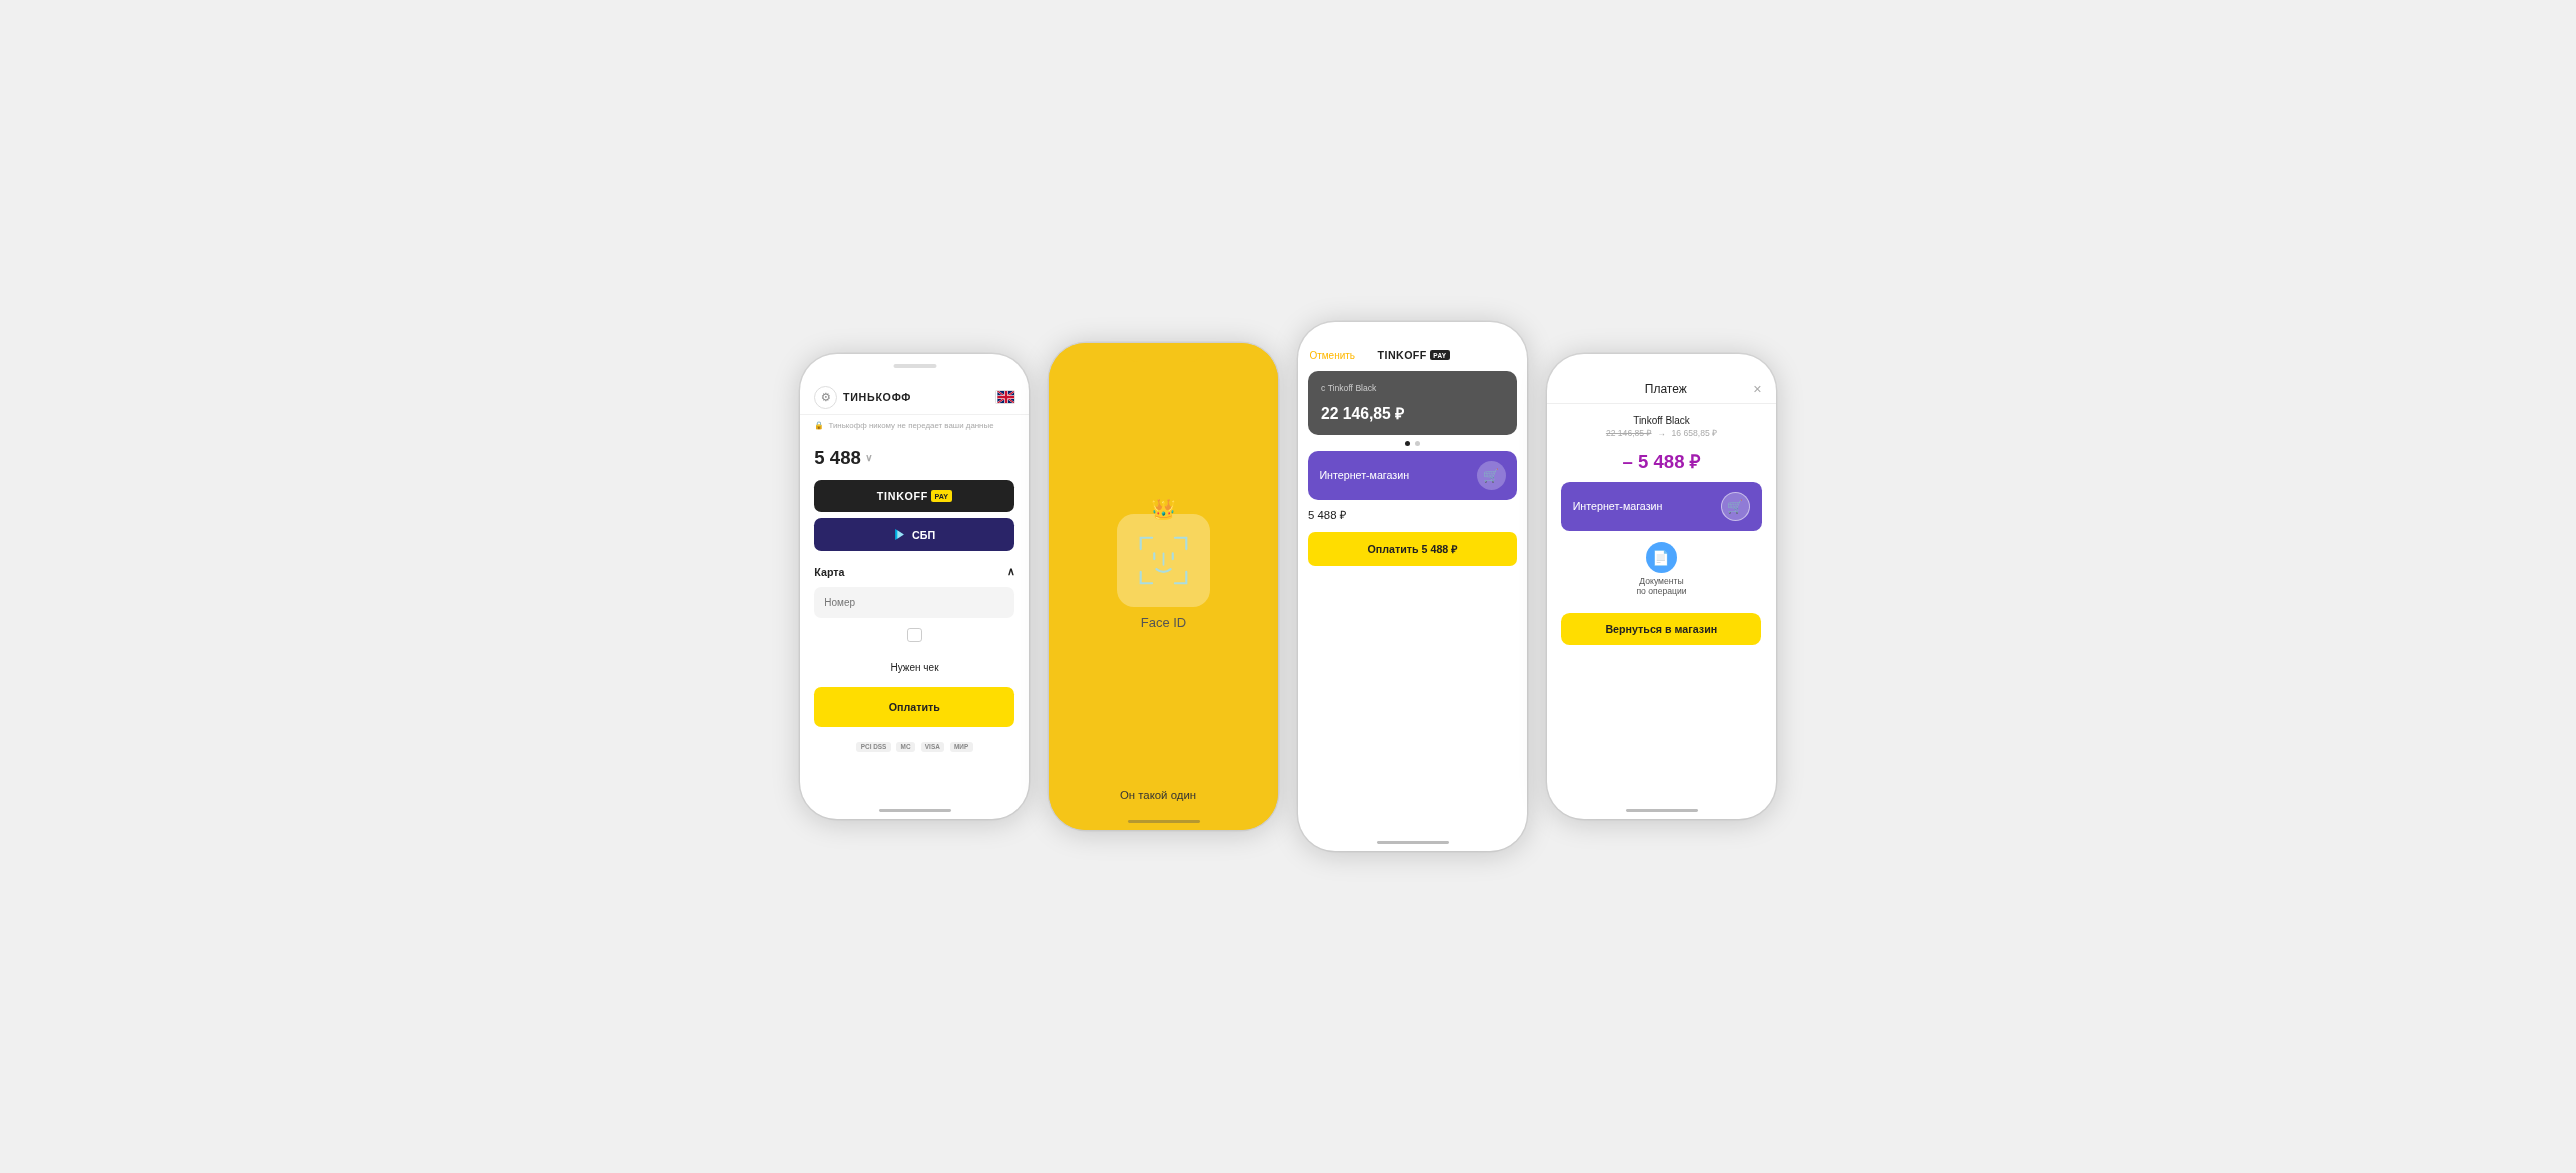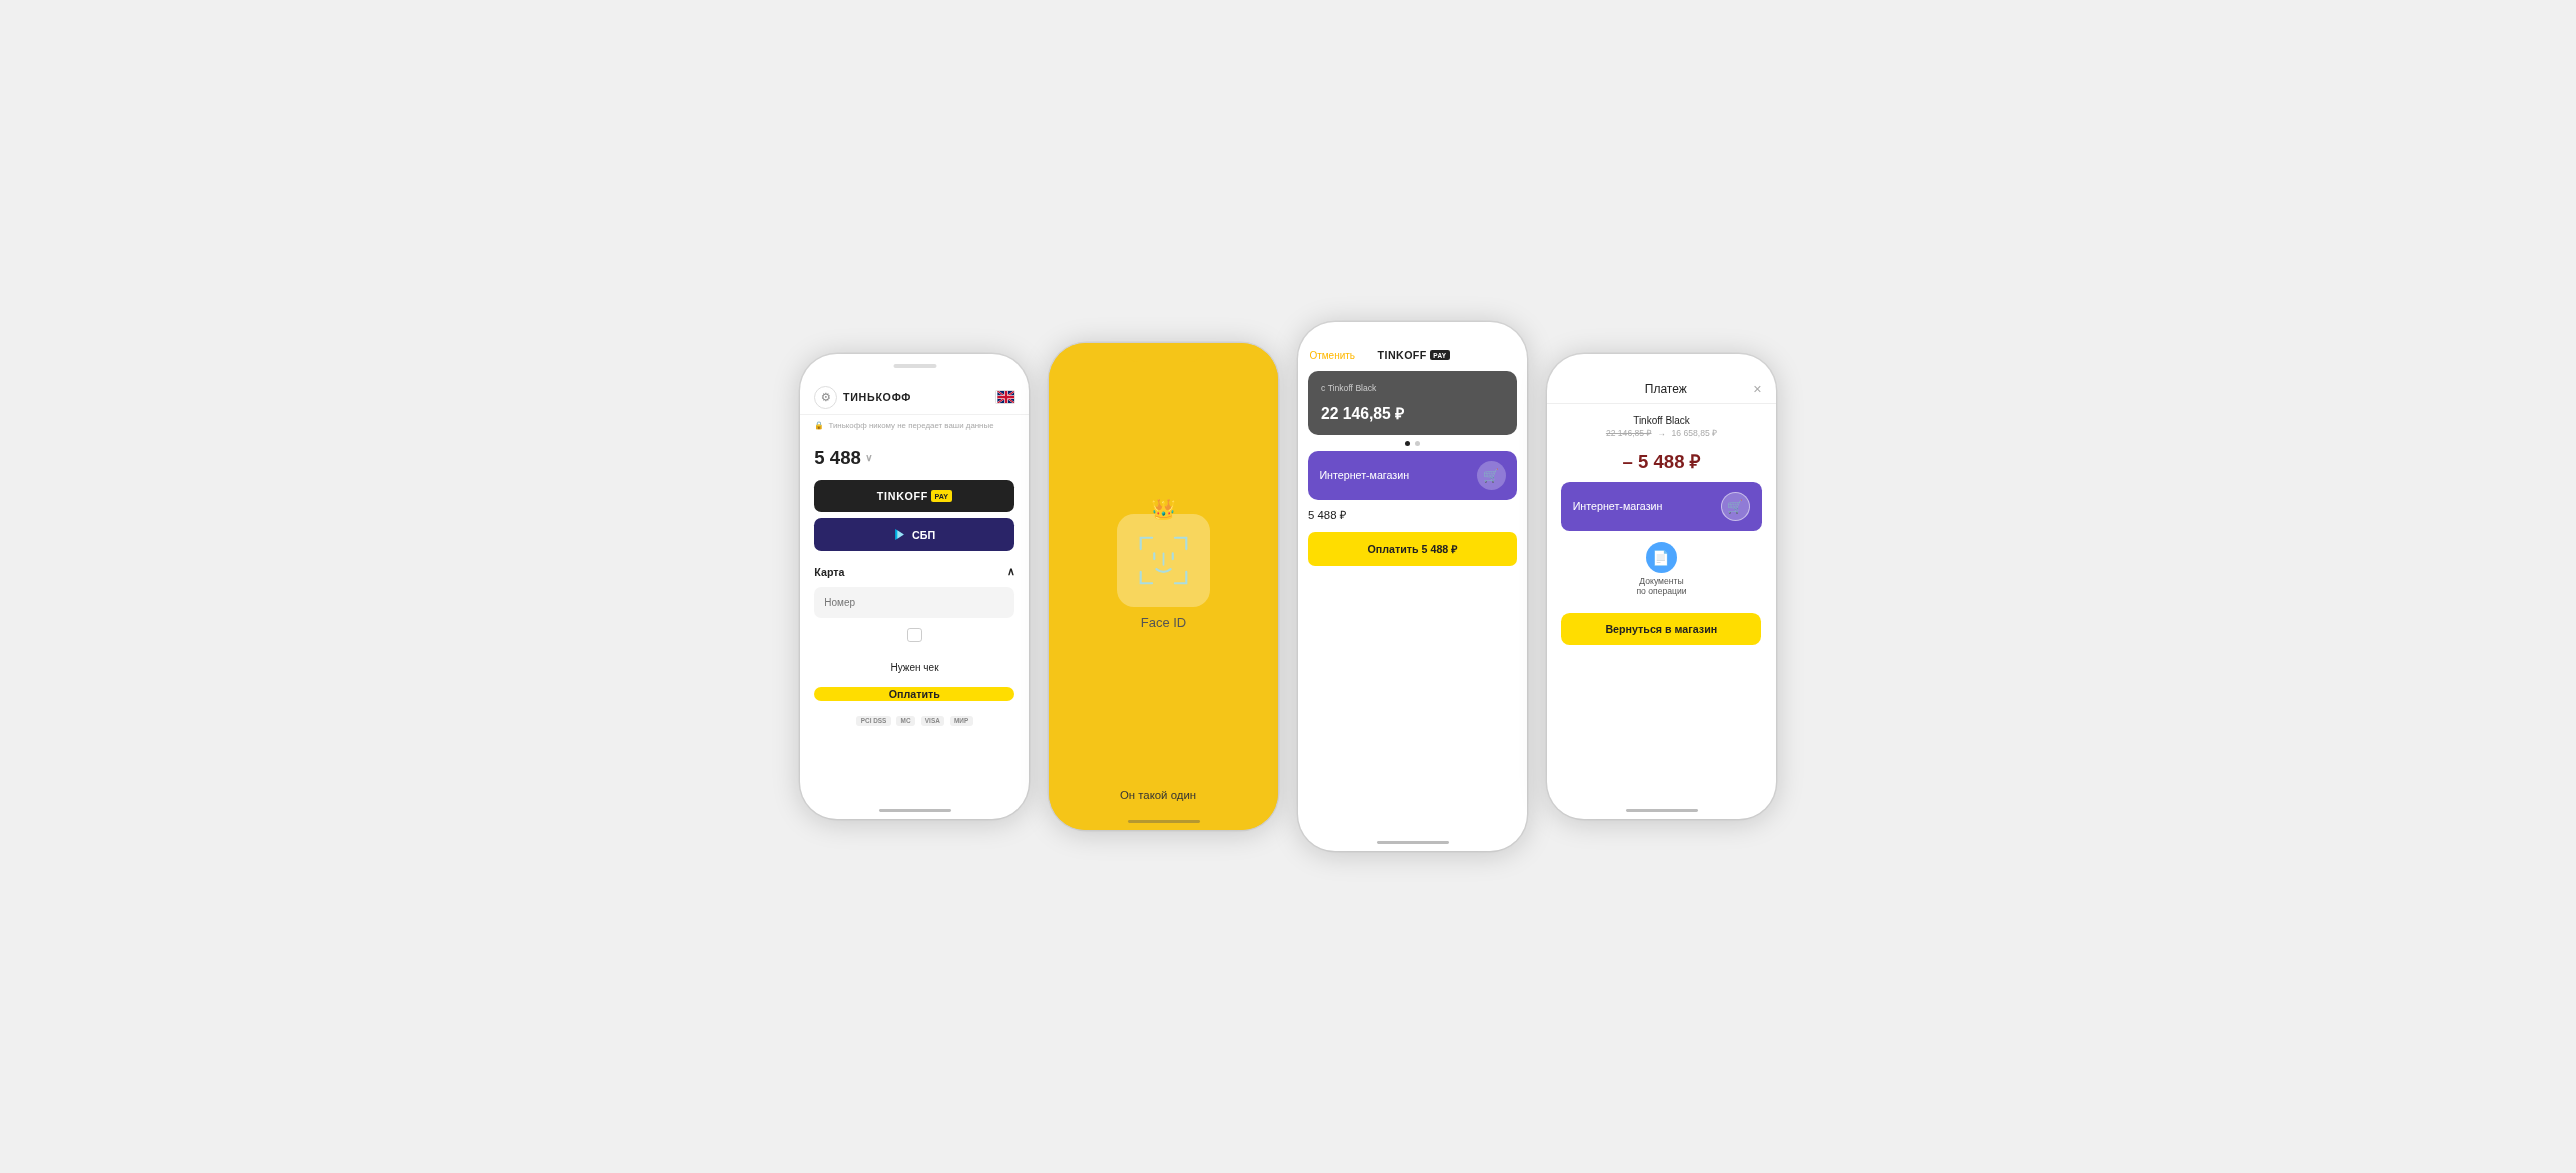--- a/index.html
+++ b/index.html
@@ -213,21 +213,21 @@
       border-radius: 2.9px;
       flex-shrink: 0;
     }
 
     .p1-btn-pay {
       margin: 8.6px 14.3px;
       background: #ffdd00;
       color: #222;
       border: none;
       border-radius: 7.2px;
-      padding: 1px;
+      padding: 14px;
       width: calc(100% - 29px);
       font-size: 10.7px;
       font-weight: 600;
       cursor: pointer;
       text-align: center;
     }
 
     .p1-footer {
       padding: 5.7px 14.3px;
       display: flex;
@@ -444,21 +444,21 @@
       justify-content: center;
       gap: 5.7px;
       margin-top: 1.4px;
     }
     .p4-strikethrough { text-decoration: line-through; }
     .p4-arrow { color: #aaa; }
 
     .p4-debit {
       font-size: 18.6px;
       font-weight: 700;
-      color: #7f1d1d;
+      color: #a21caf;
       text-align: center;
       padding: 2.9px 14.3px;
     }
 
     .p4-merchant-btn {
       margin: 5.7px 14.3px;
       background: #6b4fc8;
       border-radius: 8.6px;
       padding: 10px 11.4px;
       display: flex;

